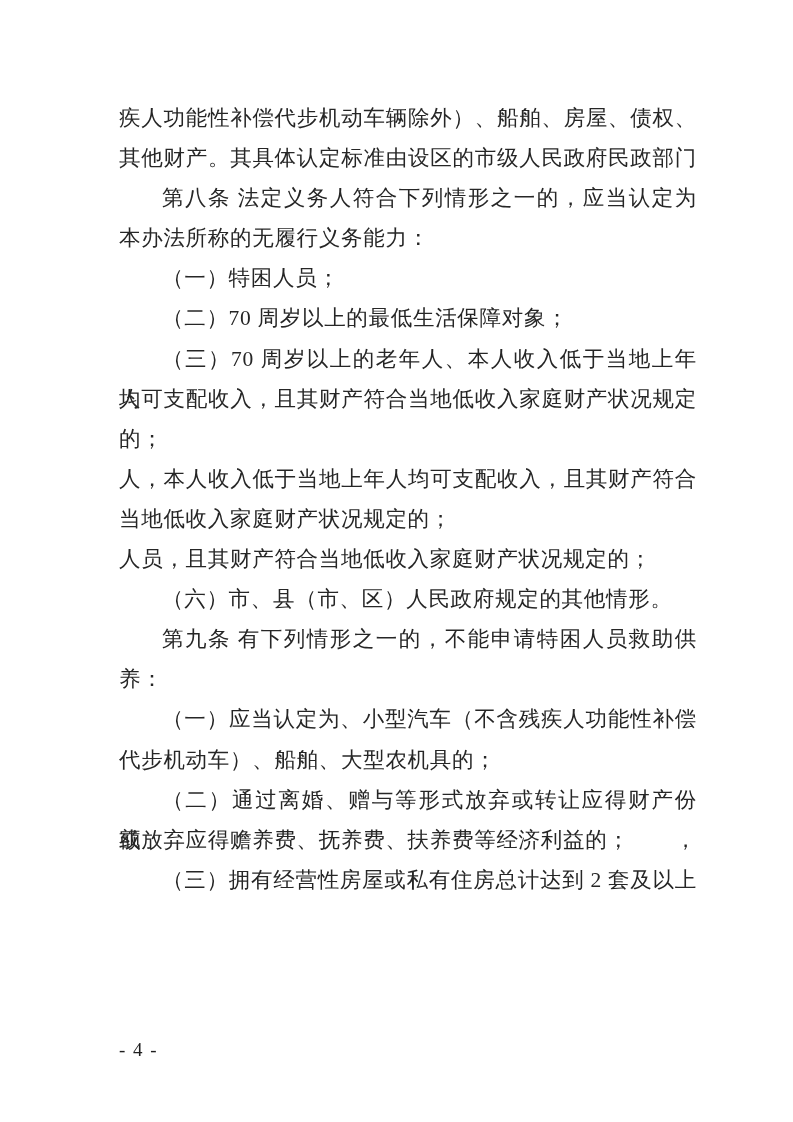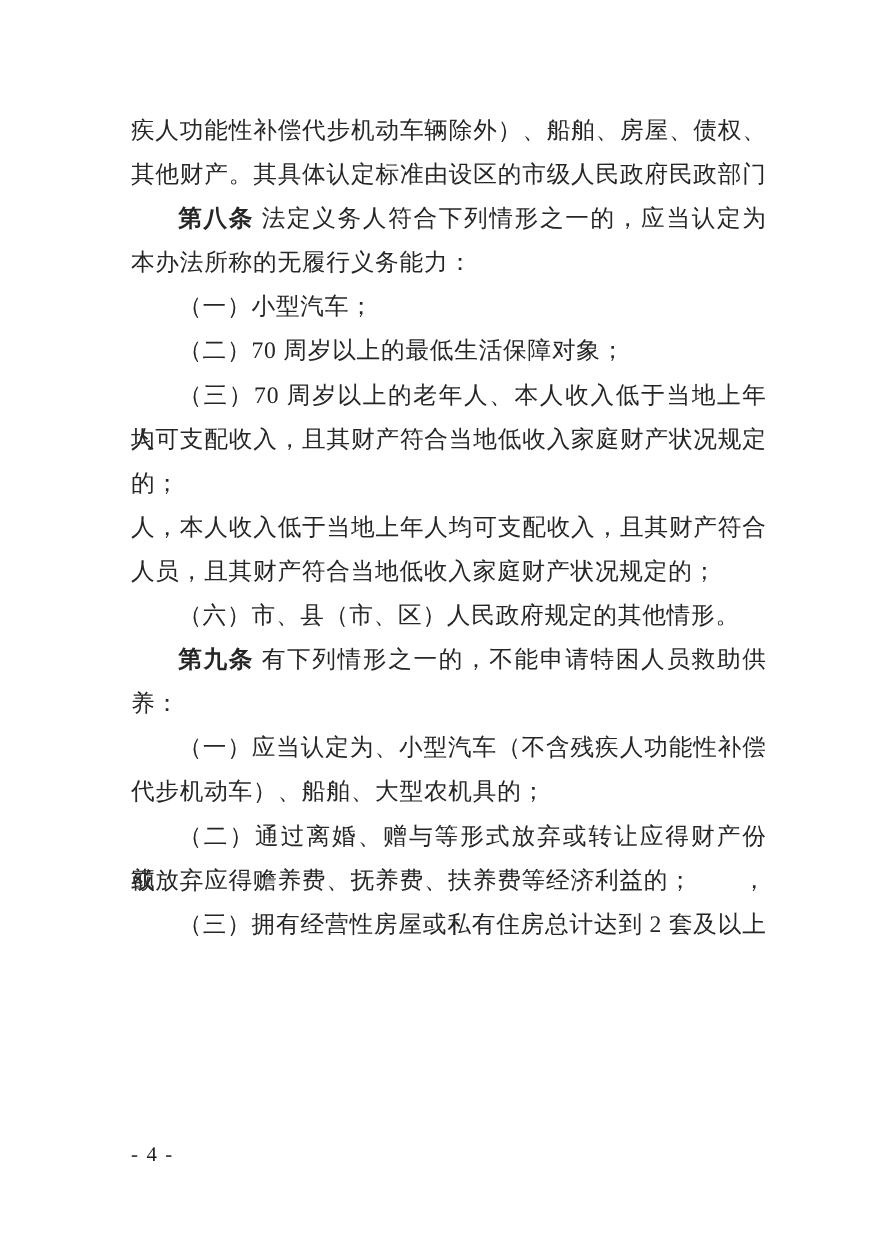--- a/index.html
+++ b/index.html
@@ -30,47 +30,48 @@
     text-align: left;
   }
   .line.justify {
     text-align: justify;
     text-align-last: justify;
   }
   .line.indent {
     text-indent: 43px;
   }
   .run.bold {
-    font-weight: 700;
+    font-weight: 400;
   }
   .page-number {
     position: absolute;
     left: 119px;
     top: 1039px;
     font-size: 19px;
     letter-spacing: 1.5px;
     color: #1e1e1e;
     font-family: "Liberation Serif", "DejaVu Serif", serif;
   }
 </style>
 </head>
 <body>
 
 <div class="page">
   <div class="body-text" id="doc-body">
       <div class="line justify"><span class="run">疾人功能性补偿代步机动车辆除外）、船舶、房屋、债权、</span></div>
       <div class="line justify"><span class="run">其他财产。其具体认定标准由设区的市级人民政府民政部门</span></div>
       <div class="line justify indent"><span class="run bold">第八条</span><span class="run"> 法定义务人符合下列情形之一的，应当认定为</span></div>
       <div class="line"><span class="run">本办法所称的无履行义务能力：</span></div>
-      <div class="line indent"><span class="run">（一）小型汽车；</span></div>
+      <div class="line indent"><span class="run">（一）特困人员；</span></div>
       <div class="line indent"><span class="run">（二）70 周岁以上的最低生活保障对象；</span></div>
       <div class="line justify indent"><span class="run">（三）70 周岁以上的老年人、本人收入低于当地上年人</span></div>
       <div class="line justify"><span class="run">均可支配收入，且其财产符合当地低收入家庭财产状况规定</span></div>
       <div class="line"><span class="run">的；</span></div>
       <div class="line justify"><span class="run">人，本人收入低于当地上年人均可支配收入，且其财产符合</span></div>
+      <div class="line"><span class="run">当地低收入家庭财产状况规定的；</span></div>
       <div class="line"><span class="run">人员，且其财产符合当地低收入家庭财产状况规定的；</span></div>
       <div class="line indent"><span class="run">（六）市、县（市、区）人民政府规定的其他情形。</span></div>
       <div class="line justify indent"><span class="run bold">第九条</span><span class="run"> 有下列情形之一的，不能申请特困人员救助供</span></div>
       <div class="line"><span class="run">养：</span></div>
       <div class="line justify indent"><span class="run">（一）应当认定为、小型汽车（不含残疾人功能性补偿</span></div>
       <div class="line"><span class="run">代步机动车）、船舶、大型农机具的；</span></div>
       <div class="line justify indent"><span class="run">（二）通过离婚、赠与等形式放弃或转让应得财产份额，</span></div>
       <div class="line"><span class="run">或放弃应得赡养费、抚养费、扶养费等经济利益的；</span></div>
       <div class="line justify indent"><span class="run">（三）拥有经营性房屋或私有住房总计达到 2 套及以上</span></div>
     </div>

